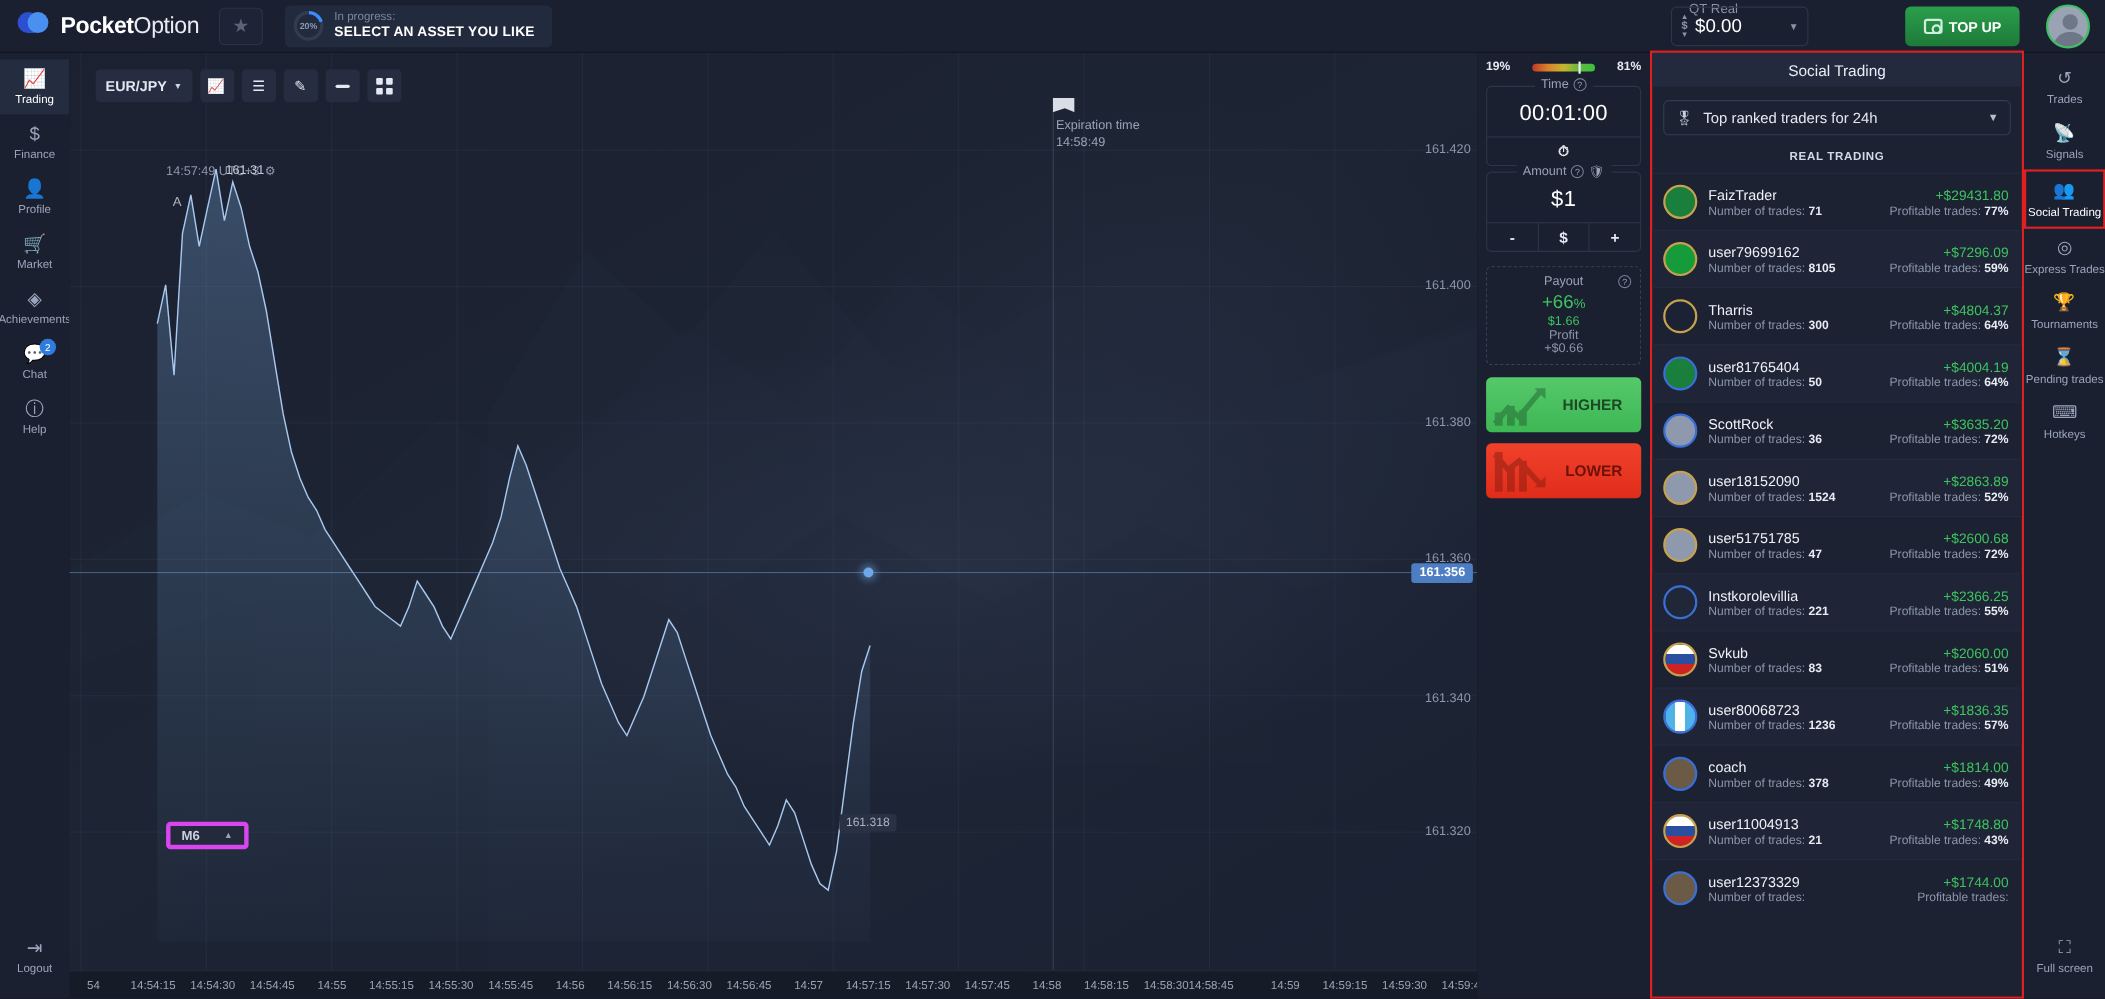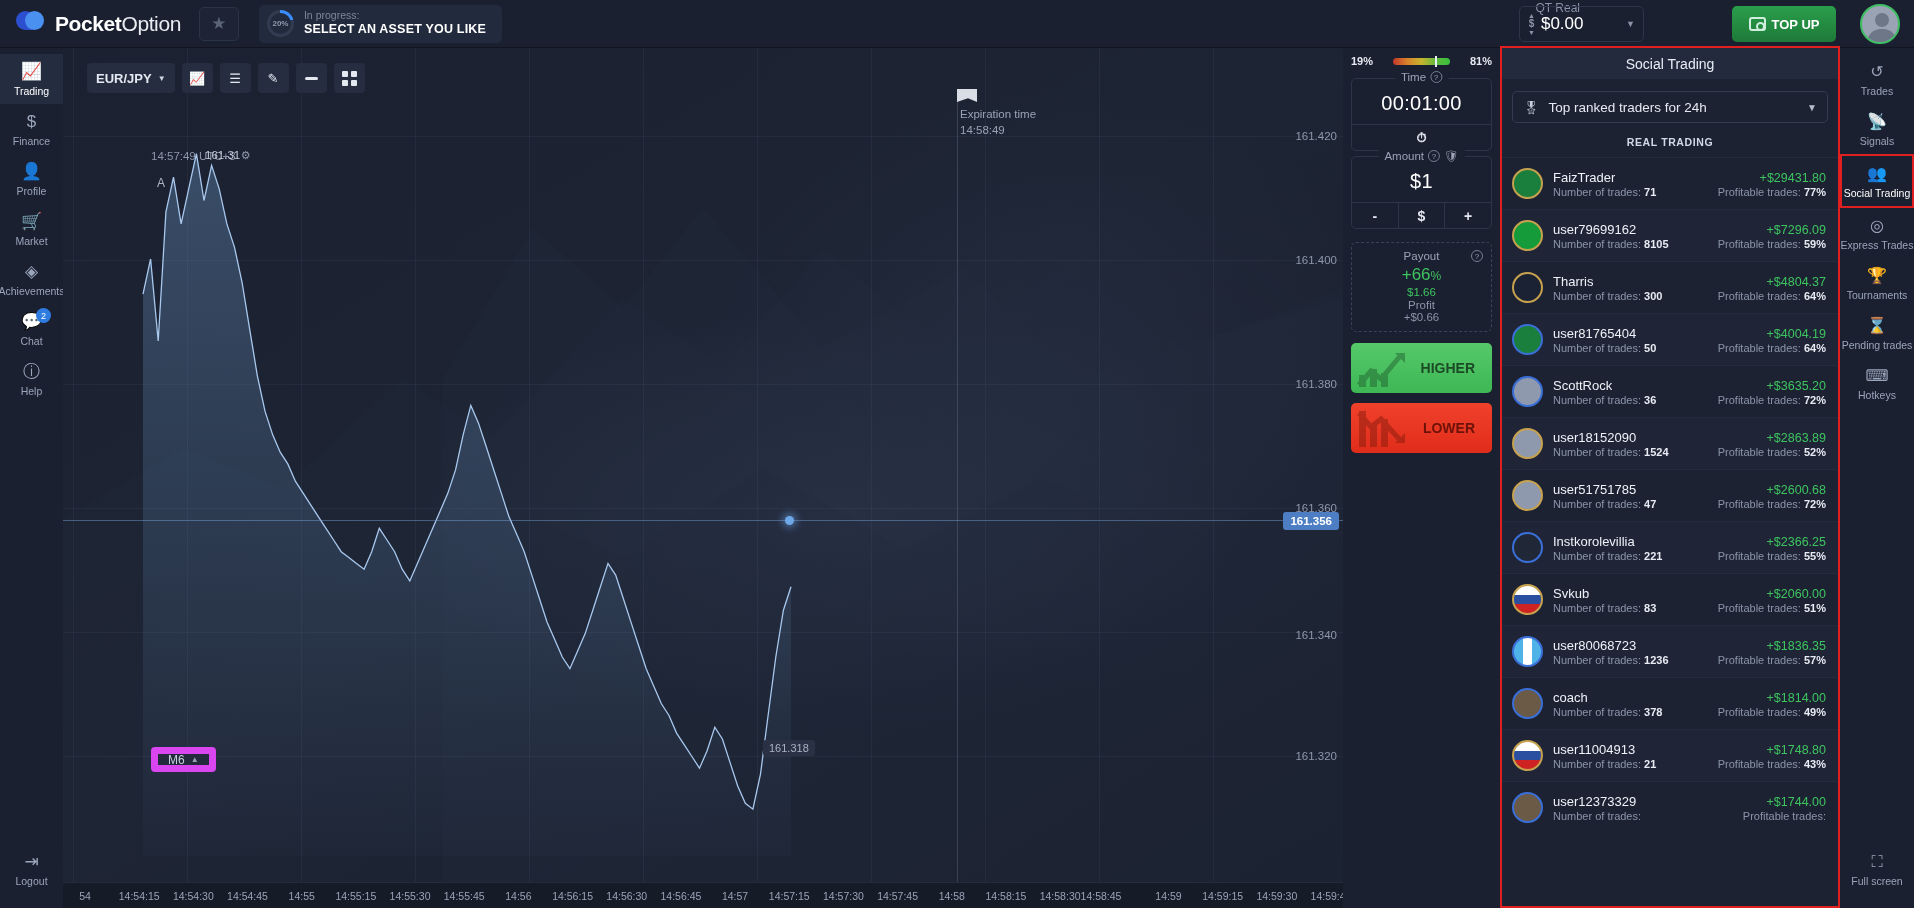--- a/index.html
+++ b/index.html
@@ -162,22 +162,22 @@
   .cur-dot { position: absolute; left: 722px; top: 468px; width: 9px; height: 9px; border-radius: 50%;
              background: #6fa8e8; box-shadow: 0 0 7px 3px rgba(111,168,232,.45); z-index: 6;}
 
   .low-tag {
     position: absolute; left: 700px; top: 692px; background: #2a3145; color: #aab2c4;
     font-size: 11px; padding: 2px 6px; border-radius: 3px; z-index: 6;
   }
 
   .tf-btn {
     position: absolute; left: 88px; top: 699px; height: 25px; padding: 0 10px;
-    background: #232a3c; border: 7px solid #d946ef; border-radius: 4px;
-    display: flex; align-items: center; gap: 6px; color: #c9cfdd; font-size: 12px; cursor: pointer; z-index: 6;
+    background: #232a3c; border: 4px solid #d946ef; border-radius: 4px;
+    display: flex; align-items: center; gap: 22px; color: #c9cfdd; font-size: 12px; cursor: pointer; z-index: 6; font-weight: bold;
   }
   .tf-caret { font-size: 8px; color: #9aa3b6; }
 
   .time-axis {
     position: absolute; left: 0; right: 0; bottom: 0; height: 26px;
     background: #161b28; border-top: 1px solid #242b3c;
   }
   .time-axis .t {
     position: absolute; top: 7px; font-size: 10.5px; color: #9aa3b6; transform: translateX(-50%);
     white-space: nowrap;

